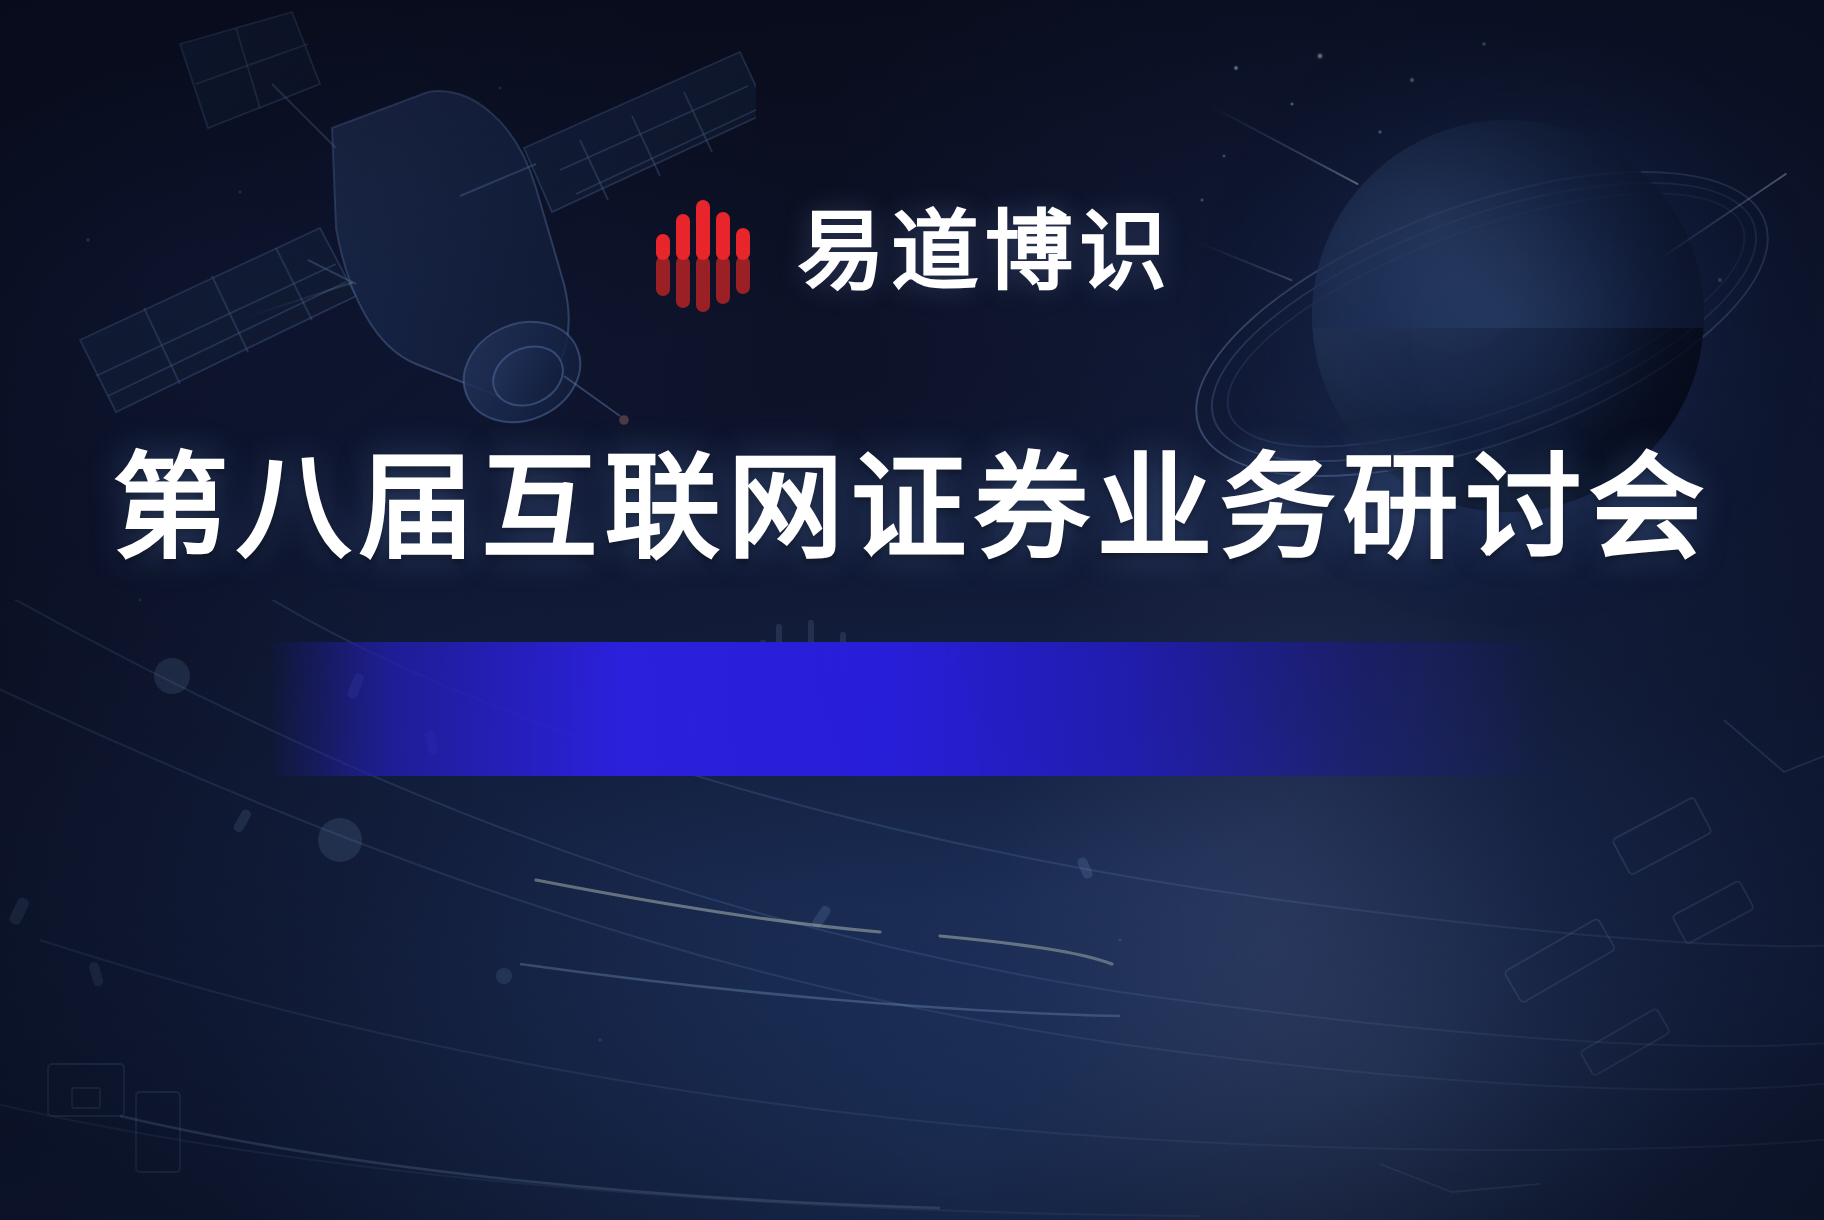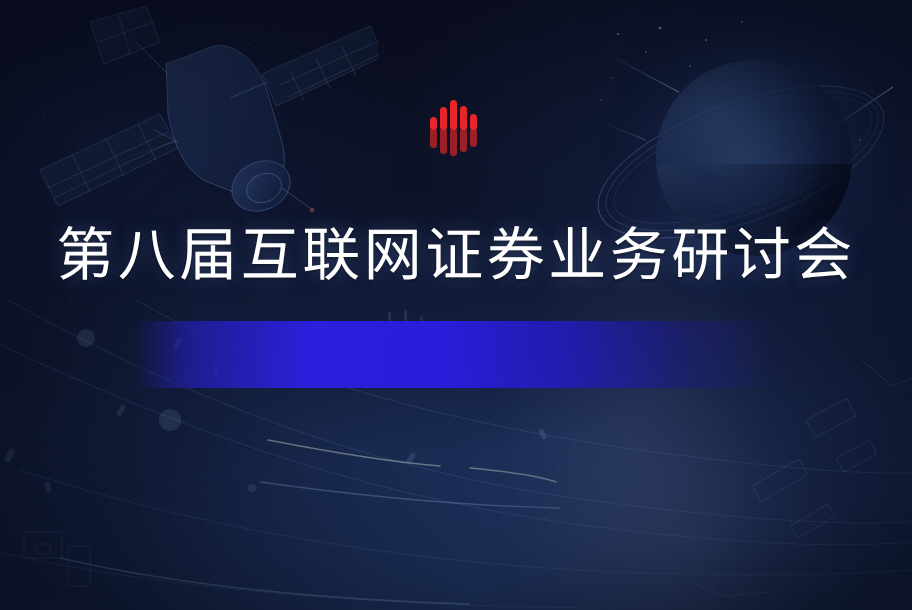--- a/index.html
+++ b/index.html
@@ -148,21 +148,21 @@
   }
 
   
   .main-title {
     position: absolute;
     left: 0; top: 221px;
     width: 912px;
     text-align: center;
     color: #ffffff;
     font-size: 58px;
-    font-weight: normal;
+    font-weight: bold;
     letter-spacing: 3.5px;
     line-height: 1.16;
     white-space: nowrap;
     text-shadow:
       0 0 18px rgba(120,165,240,0.30),
       0 2px 3px rgba(0,0,0,0.45);
   }
 
   
   .subtitle-banner {
@@ -332,20 +332,21 @@
           <rect x="42" y="30" width="7" height="19" rx="3.5"></rect>
         </g>
         <g fill="#e8252b">
           <rect x="2" y="19" width="7" height="13" rx="3.5"></rect>
           <rect x="12" y="9" width="7" height="23" rx="3.5"></rect>
           <rect x="22" y="2" width="7" height="30" rx="3.5"></rect>
           <rect x="32" y="8" width="7" height="24" rx="3.5"></rect>
           <rect x="42" y="16" width="7" height="16" rx="3.5"></rect>
         </g>
       </svg>
+      <div class="logo-text">易道博识</div>
     </div>
 
     <div class="main-title">第八届互联网证券业务研讨会</div>
 
     <div class="subtitle-banner"></div>
 
   </div>
 </div>
 
 </body></html>

